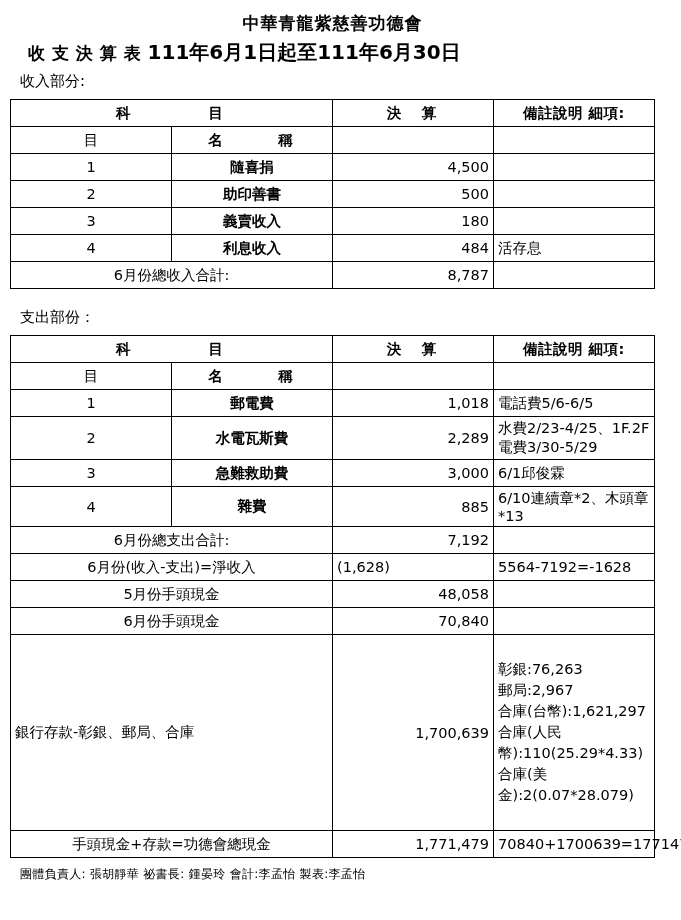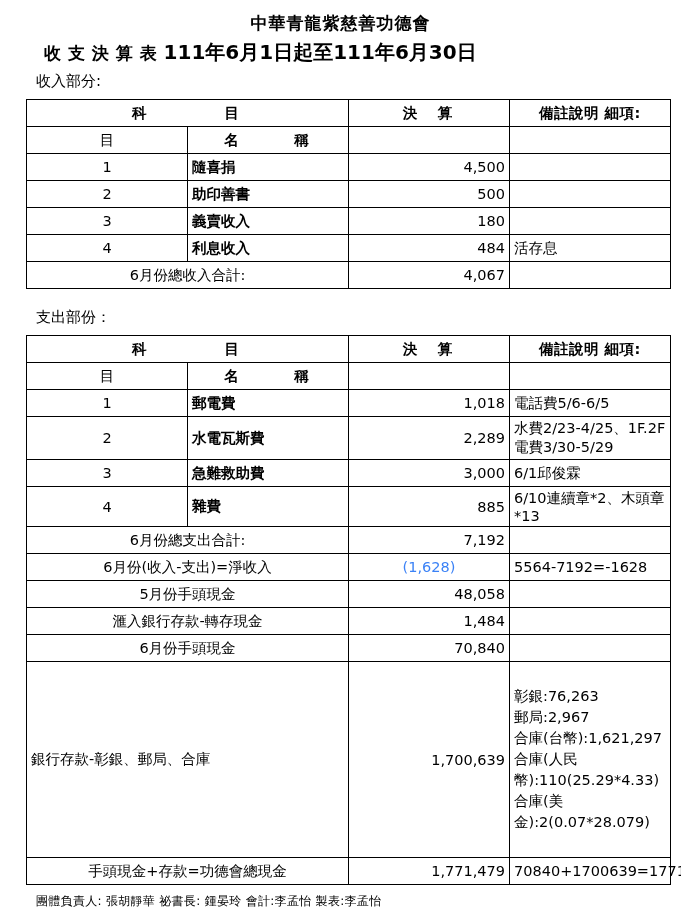--- a/index.html
+++ b/index.html
@@ -12,21 +12,21 @@
     height: 920px;
     font-family: "DejaVu Sans", "Liberation Sans", sans-serif;
     color: #000000;
     overflow: hidden;
   }
   .page {
     position: relative;
     width: 681px;
     height: 655px;
     box-sizing: border-box;
-    padding: 8px 18px 0 18px;
+    padding: 8px 18px 0 2px;
   }
   .doc-title {
     text-align: center;
     font-size: 17px;
     font-weight: bold;
     letter-spacing: 1px;
     margin: 4px 0 2px 0;
   }
   .doc-subtitle {
     font-size: 17px;
@@ -69,27 +69,27 @@
   .hdr-sub {
     text-align: center;
     font-weight: bold;
     letter-spacing: 3px;
   }
   .hdr-note {
     text-align: center;
     font-weight: bold;
     letter-spacing: 0.5px;
   }
-  .bold { font-weight: bold; }
+  .bold { font-weight: bold; text-align: center; }
   .total-label {
     text-align: center;
     padding-left: 6px;
     font-weight: normal;
   }
-  .neg { color: #3b82f6; text-align: center; padding-right: 8px; }
+  .neg { color: #000000; text-align: left; padding-right: 8px; }
   .note-multi {
     vertical-align: top;
     line-height: 1.45;
     padding-top: 6px;
     padding-left: 14px;
   }
   .bank-cell {
     text-align: left;
     padding-left: 20px;
     vertical-align: middle;
@@ -151,21 +151,21 @@
         <td class="c-note"></td>
       </tr>
       <tr>
         <td class="c-num">4</td>
         <td class="c-name bold">利息收入</td>
         <td class="c-amt">484</td>
         <td class="c-note">活存息</td>
       </tr>
       <tr>
         <td class="total-label" colspan="2">6月份總收入合計:</td>
-        <td class="c-amt">4,067</td>
+        <td class="c-amt">8,787</td>
         <td class="c-note"></td>
       </tr>
     </tbody>
   </table>
 
   <div class="gap"></div>
 
   <div class="section-label">支出部份：</div>
 
   <table class="ledger">
@@ -212,25 +212,20 @@
         <td class="c-note"></td>
       </tr>
       <tr>
         <td class="total-label" colspan="2">6月份(收入-支出)=淨收入</td>
         <td class="c-amt neg">(1,628)</td>
         <td class="c-note">5564-7192=-1628</td>
       </tr>
       <tr>
         <td class="total-label" colspan="2">5月份手頭現金</td>
         <td class="c-amt">48,058</td>
-        <td class="c-note"></td>
-      </tr>
-      <tr>
-        <td class="total-label" colspan="2">滙入銀行存款-轉存現金</td>
-        <td class="c-amt">1,484</td>
         <td class="c-note"></td>
       </tr>
       <tr>
         <td class="total-label" colspan="2">6月份手頭現金</td>
         <td class="c-amt">70,840</td>
         <td class="c-note"></td>
       </tr>
 
       <tr class="tall">
         <td class="bank-cell tall" colspan="2">銀行存款-彰銀、郵局、合庫</td>

